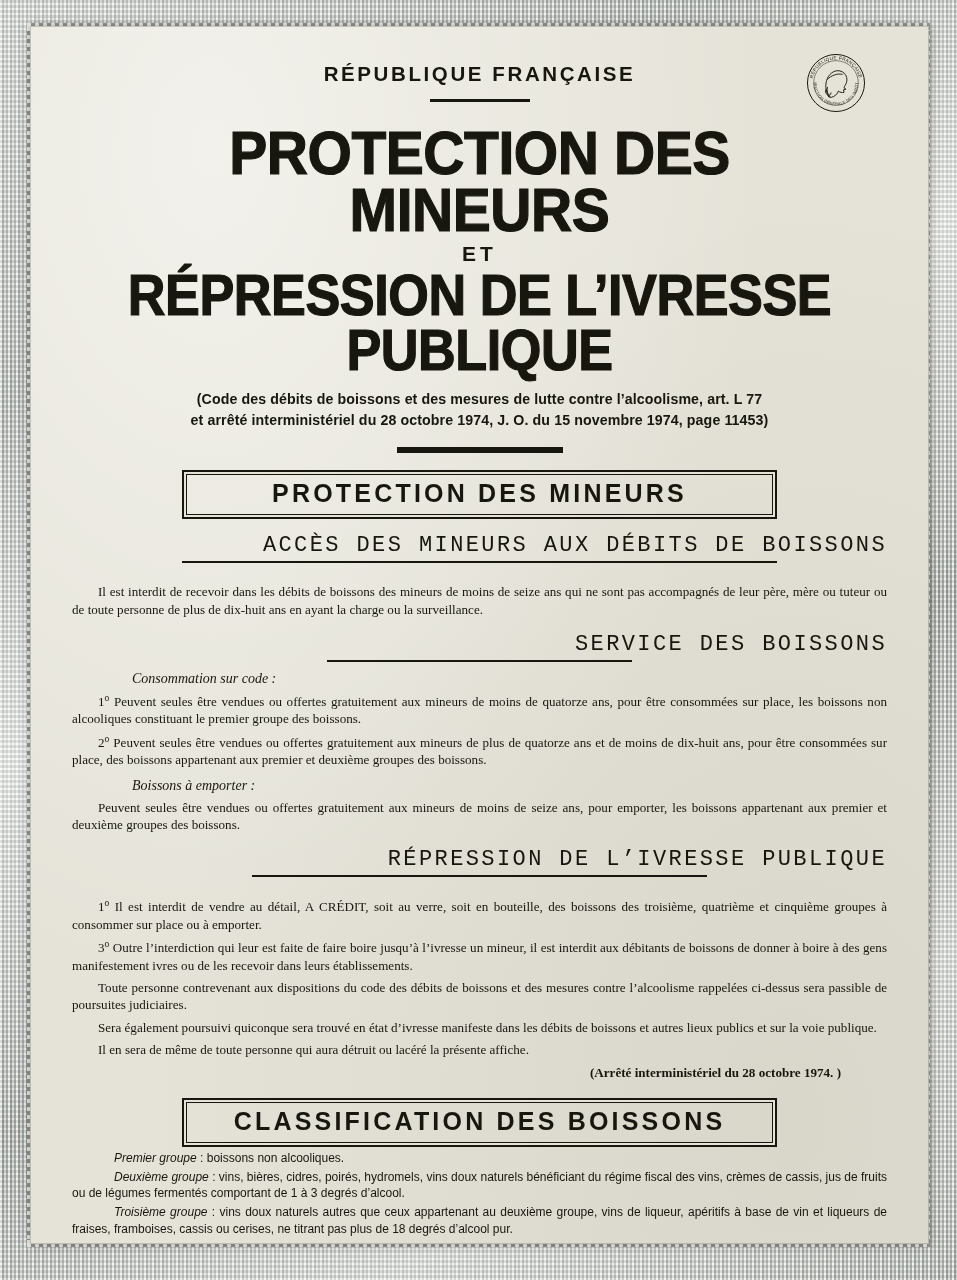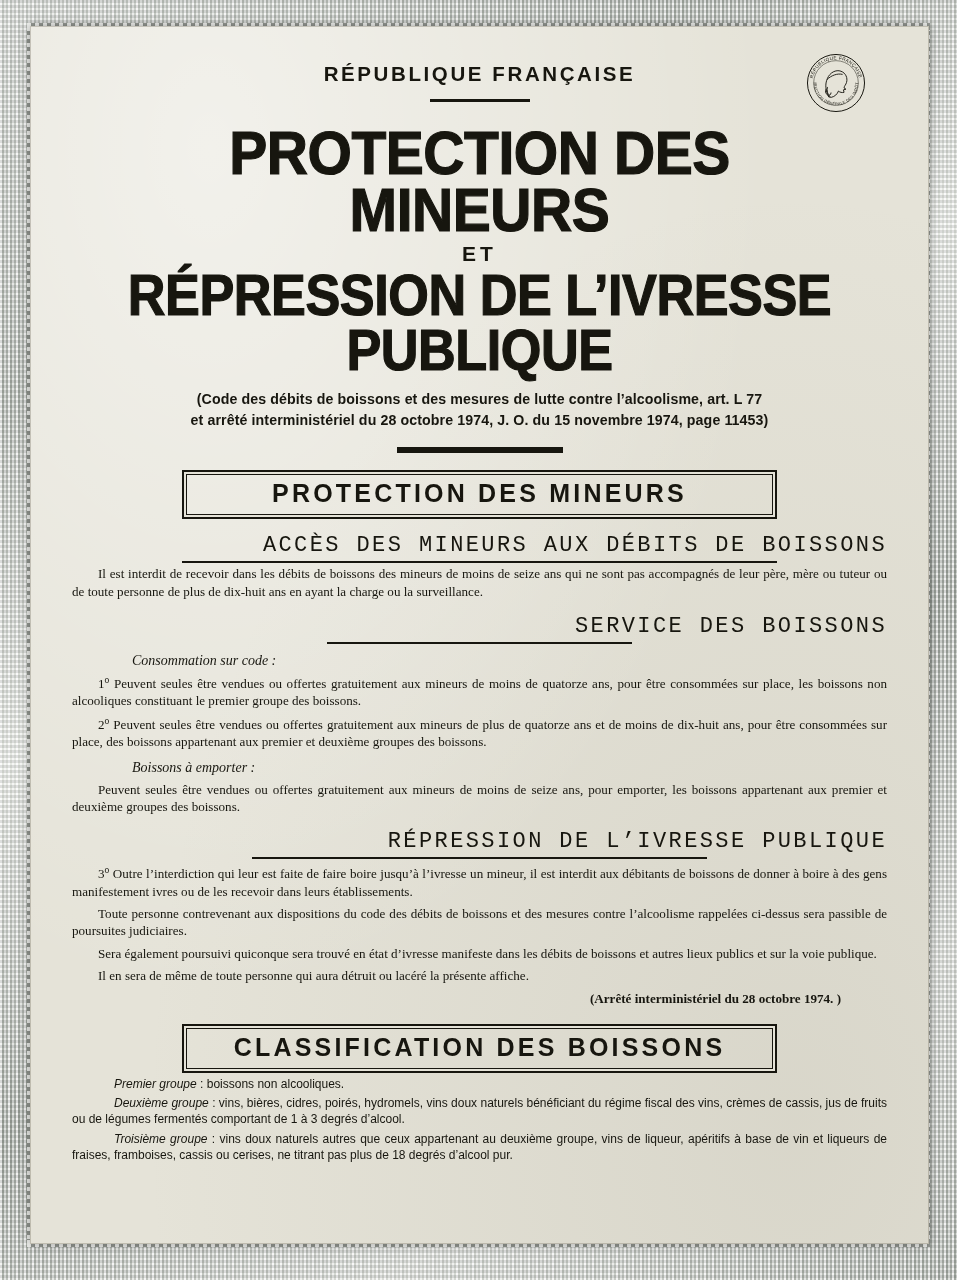--- a/index.html
+++ b/index.html
@@ -108,21 +108,21 @@
   .ulbar{height:2px;background:#17160f;margin:3px auto 0 auto;}
   .ulbar.w1{width:595px;}
   .ulbar.w2{width:305px;}
   .ulbar.w3{width:455px;}
 
   p.body{
     font-family:"Liberation Serif",serif;
     font-size:13.1px;line-height:1.32;text-align:justify;
     margin:5px 0 0 0;text-indent:26px;
   }
-  p.body.first{margin-top:2px;}
+  p.body.first{margin-top:20px;}
   p.ital{
     font-family:"Liberation Serif",serif;font-style:italic;
     font-size:14px;margin:9px 0 1px 0;text-indent:60px;
   }
   .gi{font-style:italic;}
   .sup{font-size:9.5px;vertical-align:super;}
   p.sign{
     font-family:"Liberation Serif",serif;font-size:13.1px;
     text-align:right;margin:7px 46px 0 0;text-indent:0;font-weight:bold;
   }
@@ -200,20 +200,24 @@
       <span>2</span><span class="sup">o</span>
       <span>Peuvent seules être vendues ou offertes gratuitement aux mineurs de plus de quatorze ans et de moins de dix-huit ans, pour être consommées sur place, des boissons appartenant aux premier et deuxième groupes des boissons.</span>
     </p>
 
     <p class="ital">Boissons à emporter :</p>
     <p class="body">Peuvent seules être vendues ou offertes gratuitement aux mineurs de moins de seize ans, pour emporter, les boissons appartenant aux premier et deuxième groupes des boissons.</p>
 
     <div class="subhead">RÉPRESSION DE L’IVRESSE PUBLIQUE</div>
     <div class="ulbar w3"></div>
 
+    <p class="body first">
+      <span>1</span><span class="sup">o</span>
+      <span>Il est interdit de vendre au détail, A CRÉDIT, soit au verre, soit en bouteille, des boissons des troisième, quatrième et cinquième groupes à consommer sur place ou à emporter.</span>
+    </p>
     <p class="body">
       <span>3</span><span class="sup">o</span>
       <span>Outre l’interdiction qui leur est faite de faire boire jusqu’à l’ivresse un mineur, il est interdit aux débitants de boissons de donner à boire à des gens manifestement ivres ou de les recevoir dans leurs établissements.</span>
     </p>
     <p class="body">Toute personne contrevenant aux dispositions du code des débits de boissons et des mesures contre l’alcoolisme rappelées ci-dessus sera passible de poursuites judiciaires.</p>
     <p class="body">Sera également poursuivi quiconque sera trouvé en état d’ivresse manifeste dans les débits de boissons et autres lieux publics et sur la voie publique.</p>
     <p class="body">Il en sera de même de toute personne qui aura détruit ou lacéré la présente affiche.</p>
     <p class="sign">(Arrêté interministériel du 28 octobre 1974. )</p>
 
     <div class="boxhead">

